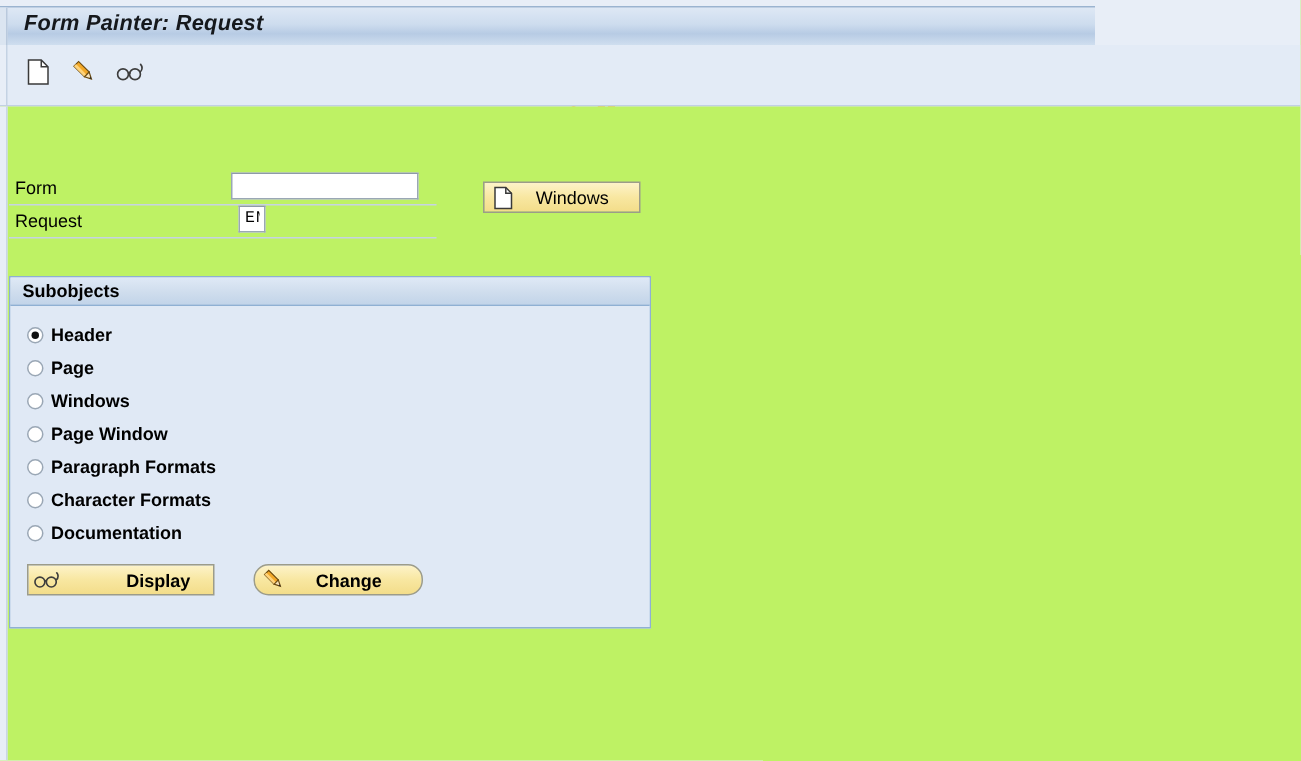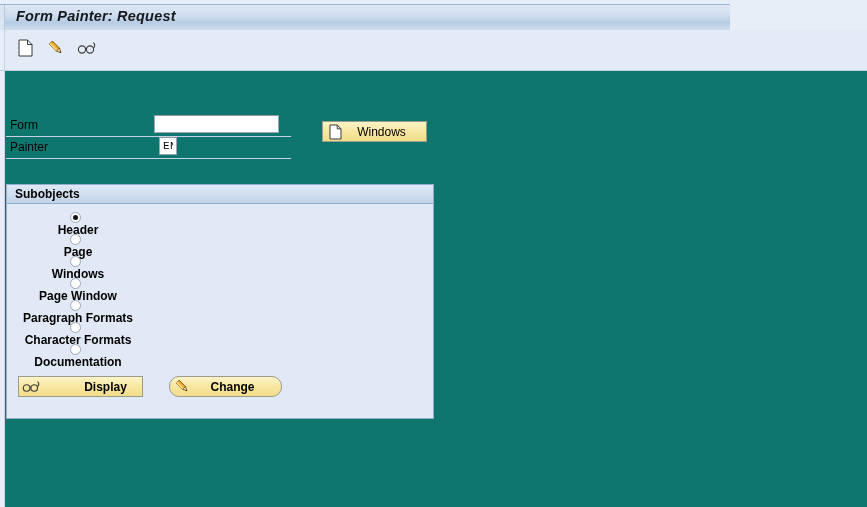--- a/index.html
+++ b/index.html
@@ -102,21 +102,21 @@
     white-space: nowrap;
     letter-spacing: -0.2px;
   }
 
   
   .content {
     position: absolute;
     left: 0; top: 71px;
     width: 867px;
     height: 436px;
-    background: #0f766e;
+    background: #bef264;
   }
   .content .left-rail {
     position: absolute;
     left: 0; top: 0;
     width: 5px;
     height: 436px;
     background: #e8eef7;
     border-right: 1px solid #c9d6e6;
     box-sizing: border-box;
   }
@@ -242,21 +242,20 @@
   .radio-list {
     position: absolute;
     left: 11px;
     top: 8px;
   }
   .radio-row {
     display: flex;
     align-items: center;
     height: 22px;
     cursor: pointer;
-    flex-direction: column;
   }
   .radio {
     width: 11px;
     height: 11px;
     border-radius: 50%;
     background: #ffffff;
     border: 1px solid #9aa7b5;
     box-sizing: border-box;
     position: relative;
     flex: 0 0 auto;
@@ -341,21 +340,21 @@
     <div class="left-rail"></div>
 
     <div class="formarea">
 
       <div class="form-row">
         <span class="lbl">Form</span>
         <input class="inp inp-form" type="text" value="" style="">
       </div>
 
       <div class="form-row">
-        <span class="lbl">Painter</span>
+        <span class="lbl">Request</span>
         <input class="inp inp-lang" type="text" value="EN" style="">
       </div>
 
     </div>
 
     <div class="btn btn-create">
       <span class="bicon">
         <svg width="13" height="16" viewBox="0 0 13 16">
           <path d="M1 1 H8.2 L12 4.8 V15 H1 Z" fill="#ffffff" stroke="#3a3a3a" stroke-width="1"></path>
           <path d="M8.2 1 V4.8 H12" fill="none" stroke="#3a3a3a" stroke-width="1"></path>

